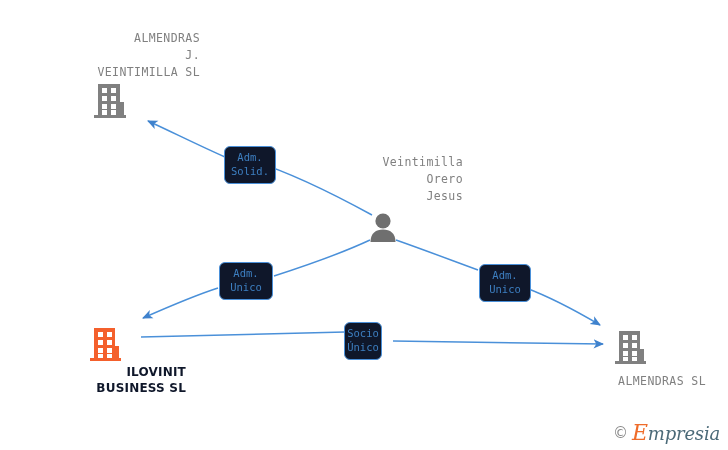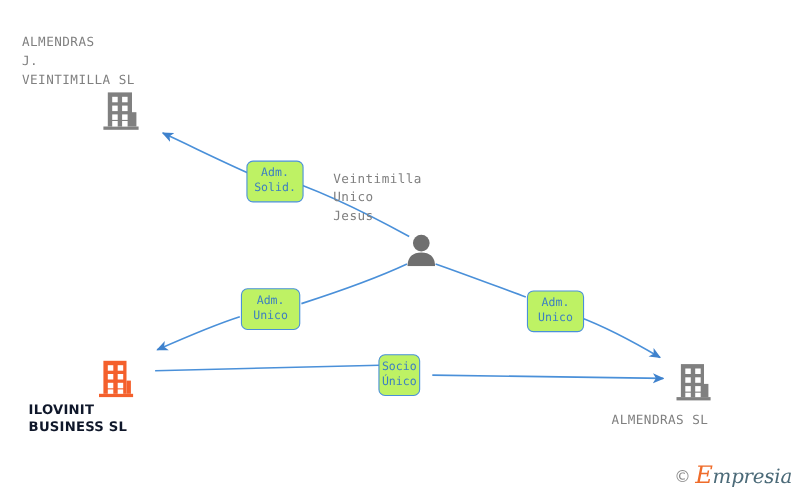--- a/index.html
+++ b/index.html
@@ -16,21 +16,21 @@
   }
   #canvas {
     position: absolute;
     left: 0;
     top: 0;
     width: 728px;
     height: 450px;
   }
   .node-label {
     position: absolute;
-    text-align: left;
+    text-align: right;
     color: #808080;
     font-family: "DejaVu Sans Mono", "Liberation Mono", monospace;
     font-size: 11.5px;
     line-height: 17px;
     letter-spacing: 0.4px;
     white-space: pre;
     user-select: none;
   }
   .node-label.highlight {
     color: #0f172a;
@@ -38,21 +38,21 @@
     font-weight: bold;
     font-size: 12px;
     letter-spacing: 0.2px;
     line-height: 16px;
   }
   .edge-label {
     position: absolute;
     box-sizing: border-box;
     border: 1.4px solid #4a90d9;
     border-radius: 6px;
-    background: #bef264;
+    background: #0f172a;
     color: #3d7fc1;
     font-family: "DejaVu Sans Mono", "Liberation Mono", monospace;
     font-size: 10.5px;
     line-height: 14px;
     text-align: center;
     padding: 3px 0 3px 0;
     white-space: pre;
     user-select: none;
   }
   .icon-wrap {
@@ -126,21 +126,21 @@
 J.
 VEINTIMILLA SL</div>
 
 <div class="icon-wrap" style="left:369px; top:212px;">
   <svg width="28" height="30" viewBox="0 0 28 30" xmlns="http://www.w3.org/2000/svg">
     <circle cx="14" cy="9" r="7.6" fill="#6f6f6f"></circle>
     <path d="M 1.5 30 C 1.5 21 7 17.5 14 17.5 C 21 17.5 26.5 21 26.5 30 Z" fill="#6f6f6f"></path>
   </svg>
 </div>
 <div class="node-label" style="left:303px; top:154px; width:160px;">Veintimilla
-Unico
+Orero
 Jesus</div>
 
 <div class="icon-wrap" style="left:89px; top:327px;">
   <svg width="34" height="36" viewBox="0 0 34 36" xmlns="http://www.w3.org/2000/svg">
     <rect x="5" y="1" width="21" height="30" fill="#f4602c"></rect>
     <rect x="26" y="19" width="4" height="12" fill="#f4602c"></rect>
     <rect x="1" y="31" width="31" height="3" fill="#f4602c"></rect>
     <rect x="9" y="5" width="5" height="5" fill="#ffffff"></rect>
     <rect x="18" y="5" width="5" height="5" fill="#ffffff"></rect>
     <rect x="9" y="13" width="5" height="5" fill="#ffffff"></rect>

